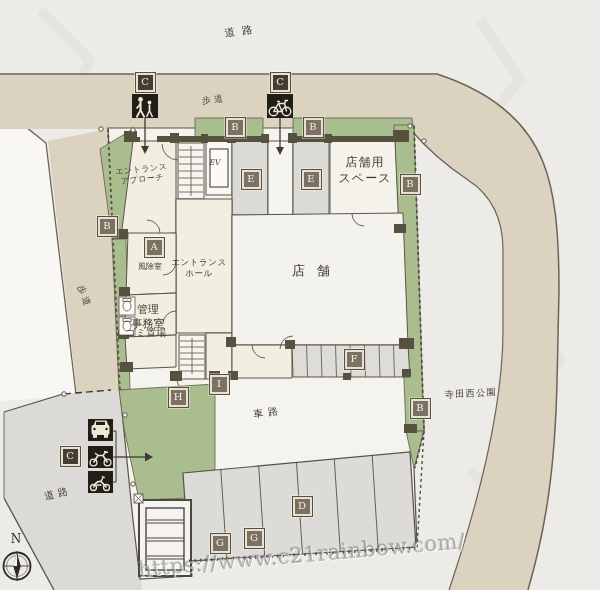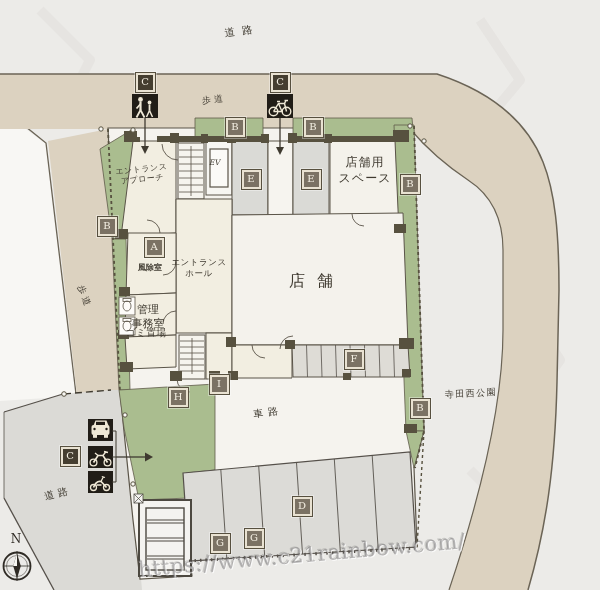--- a/index.html
+++ b/index.html
@@ -291,24 +291,24 @@
   <div class="plan-label watermark">https://www.c21rainbow.com/</div>
   <div class="plan-label compass-n">N</div>
 <div class="plan-label" style="left: 242px; top: 31px; font-size: 10.5px; letter-spacing: 7px; transform: translate(-50%, -50%) rotate(-8deg);">道路</div>
       <div class="plan-label" style="left: 214px; top: 100px; font-size: 9px; letter-spacing: 3px; transform: translate(-50%, -50%) rotate(-6deg);">歩道</div>
       <div class="plan-label" style="left: 84px; top: 297px; font-size: 9px; letter-spacing: 3px; transform: translate(-50%, -50%) rotate(70deg);">歩道</div>
       <div class="plan-label" style="left: 142px; top: 175px; font-size: 8px; letter-spacing: 0.5px; transform: translate(-50%, -50%) rotate(-6deg);">エントランス
 アプローチ</div>
       <div class="plan-label" style="left: 215px; top: 163px; font-size: 7.5px; letter-spacing: 0px; transform: translate(-50%, -50%) rotate(0deg); font-style: italic;">EV</div>
       <div class="plan-label" style="left: 365px; top: 171px; font-size: 12px; letter-spacing: 1px; transform: translate(-50%, -50%) rotate(0deg); font-family: Liberation Serif, serif;">店舗用
 スペース</div>
-      <div class="plan-label" style="left: 150px; top: 267px; font-size: 8px; letter-spacing: 0px; transform: translate(-50%, -50%) rotate(0deg); font-weight: bold;">風除室</div>
+      <div class="plan-label" style="left: 150px; top: 267px; font-size: 8px; letter-spacing: 0px; transform: translate(-50%, -50%) rotate(0deg);">風除室</div>
       <div class="plan-label" style="left: 199px; top: 268px; font-size: 8.5px; letter-spacing: 0.5px; transform: translate(-50%, -50%) rotate(0deg);">エントランス
 ホール</div>
-      <div class="plan-label" style="left: 317px; top: 281px; font-size: 16px; letter-spacing: 12px; transform: translate(-50%, -50%) rotate(0deg);">店舗</div>
+      <div class="plan-label" style="left: 317px; top: 271px; font-size: 13px; letter-spacing: 12px; transform: translate(-50%, -50%) rotate(0deg);">店舗</div>
       <div class="plan-label" style="left: 148px; top: 317px; font-size: 11px; letter-spacing: 0px; transform: translate(-50%, -50%) rotate(0deg);">管理
 事務室</div>
       <div class="plan-label" style="left: 146px; top: 332px; font-size: 10px; letter-spacing: 0px; transform: translate(-50%, -50%) rotate(0deg);">ゴミ置場</div>
       <div class="plan-label" style="left: 268px; top: 412px; font-size: 10px; letter-spacing: 5px; transform: translate(-50%, -50%) rotate(-8deg);">車路</div>
       <div class="plan-label" style="left: 471px; top: 394px; font-size: 9px; letter-spacing: 1.5px; transform: translate(-50%, -50%) rotate(-3deg);">寺田西公園</div>
       <div class="plan-label" style="left: 58px; top: 493px; font-size: 10px; letter-spacing: 4px; transform: translate(-50%, -50%) rotate(-14deg);">道路</div>
       <div class="badge dark" style="left: 134.5px; top: 71.5px;">
         <div class="badge-inner">C</div>
       </div>
       <div class="badge dark" style="left: 269.5px; top: 71.5px;">

